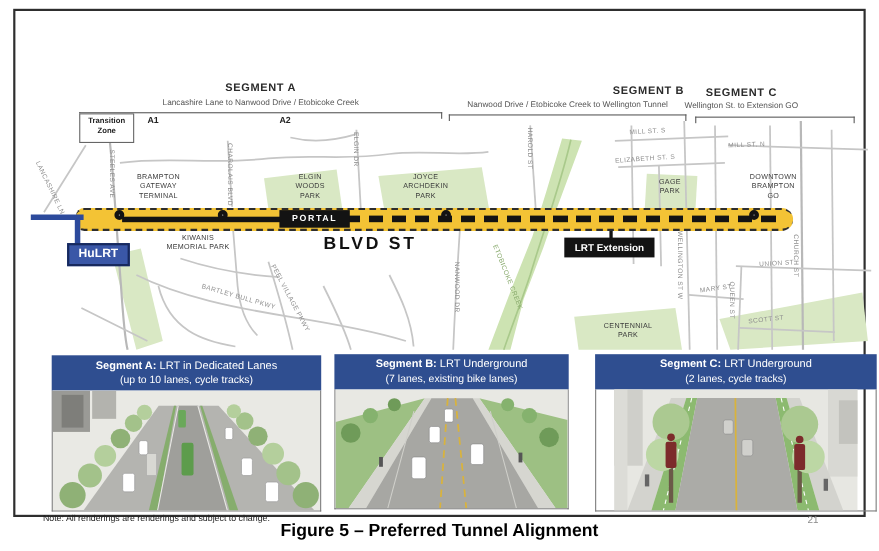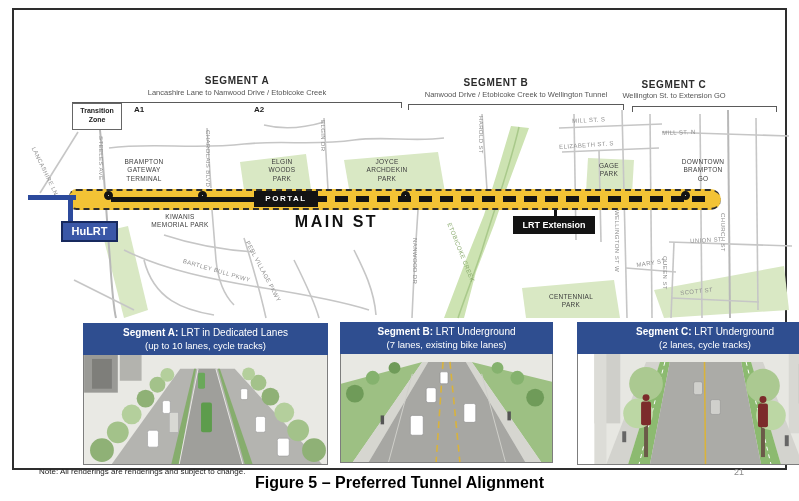--- a/index.html
+++ b/index.html
@@ -29,21 +29,21 @@
       background:repeating-linear-gradient(90deg, #131313 0 13px, rgba(0,0,0,0) 13px 21px); }
   .station { position:absolute; width:9px; height:9px; background:#fff; border:4px solid #131313; border-radius:50%; }
   .portal-box { position:absolute; left:240px; top:181px; width:64px; height:16px; background:#131313; color:#fff; font-weight:bold; font-size:8px; letter-spacing:1.5px; text-align:center; line-height:16px; }
   .ext-line { position:absolute; left:540px; top:200px; width:2.5px; height:7px; background:#131313; }
   .ext-box { position:absolute; left:499px; top:206px; width:82px; height:18px; background:#131313; color:#fff; font-weight:bold; font-size:9px; text-align:center; line-height:18px; }
   .hulrt-h { position:absolute; left:14px; top:185px; width:48px; height:5px; background:#2C4A9C; }
   .hulrt-v { position:absolute; left:54px; top:189px; width:5px; height:24px; background:#2C4A9C; }
   .hulrt-box { position:absolute; left:47px; top:211px; width:57px; height:21px; background:#3A57A7; border:2px solid #17295E; color:#fff; font-weight:bold; font-size:11px; text-align:center; line-height:17px; }
 
   
-  .card { position:absolute;margin-left:36px; }
+  .card { position:absolute; }
   .card-banner { width:100%; background:#2F4E90; color:#fff; text-align:center; padding-top:3px; }
   .banner-l1 { font-size:10px; line-height:1.35; }
   .banner-l1 b { font-weight:bold; }
   .banner-l2 { font-size:9.5px; line-height:1.3; padding-bottom:3px; }
   .card-img { display:block; width:100%; border:1px solid #7d7d7d; border-top:none; }
 
   .note { position:absolute; left:25px; top:457px; font-size:8px; color:#222; }
   .page-num { position:absolute; left:720px; top:457px; font-size:9px; color:#8a8a8a; }
   .caption { position:absolute; left:0; top:474px; width:799px; text-align:center; font-weight:bold; font-size:16px; color:#000; }
 </style>
@@ -96,21 +96,21 @@
         <path d="M655 232 L778 236"></path>
         <path d="M612 258 L662 262"></path>
         <path d="M658 288 L745 292"></path>
       </g>
     </svg>
 
     <div class="seg-title" style="left:58px; top:65px; width:330px;">SEGMENT A</div>
     <div class="seg-sub" style="left:58px; top:78px; width:330px;">Lancashire Lane to Nanwood Drive / Etobicoke Creek</div>
     <div class="bracket" style="left:58px; top:92px; width:330px;"></div>
 
-    <div class="seg-title" style="left:374px; top:67px; width:216px;">SEGMENT B</div>
+    <div class="seg-title" style="left:392px; top:67px; width:216px;text-align:right;">SEGMENT B</div>
     <div class="seg-sub" style="left:394px; top:80px; width:216px;">Nanwood Drive / Etobicoke Creek to Wellington Tunnel</div>
     <div class="bracket" style="left:394px; top:94px; width:216px;"></div>
 
     <div class="seg-title" style="left:585px; top:69px; width:150px;">SEGMENT C</div>
     <div class="seg-sub" style="left:585px; top:81px; width:150px;">Wellington St. to Extension GO</div>
     <div class="bracket" style="left:618px; top:96px; width:145px;"></div>
 
     <div class="tz-box">Transition
 Zone</div>
     <div class="sub-label" style="left:120px; top:95px;">A1</div>
@@ -147,21 +147,21 @@
 ARCHDEKIN
 PARK</div>
     <div class="place-label" style="left:572px; top:152px; width:46px;">GAGE
 PARK</div>
     <div class="place-label" style="left:524px; top:283px; width:66px;">CENTENNIAL
 PARK</div>
     <div class="place-label" style="left:654px; top:148px; width:70px;">DOWNTOWN
 BRAMPTON
 GO</div>
 
-    <div class="main-st">MAIN ST</div>
+    <div class="main-st">BLVD ST</div>
 
     <div class="corridor"></div>
     <div class="line-solid"></div>
     <div class="line-dashed"></div>
     <div class="portal-box">PORTAL</div>
     <div class="station" style="left:90px; top:181px;"></div>
     <div class="station" style="left:184px; top:181px;"></div>
     <div class="station" style="left:387px; top:181px;"></div>
     <div class="station" style="left:667px; top:181px;"></div>
     <div class="ext-line"></div>

